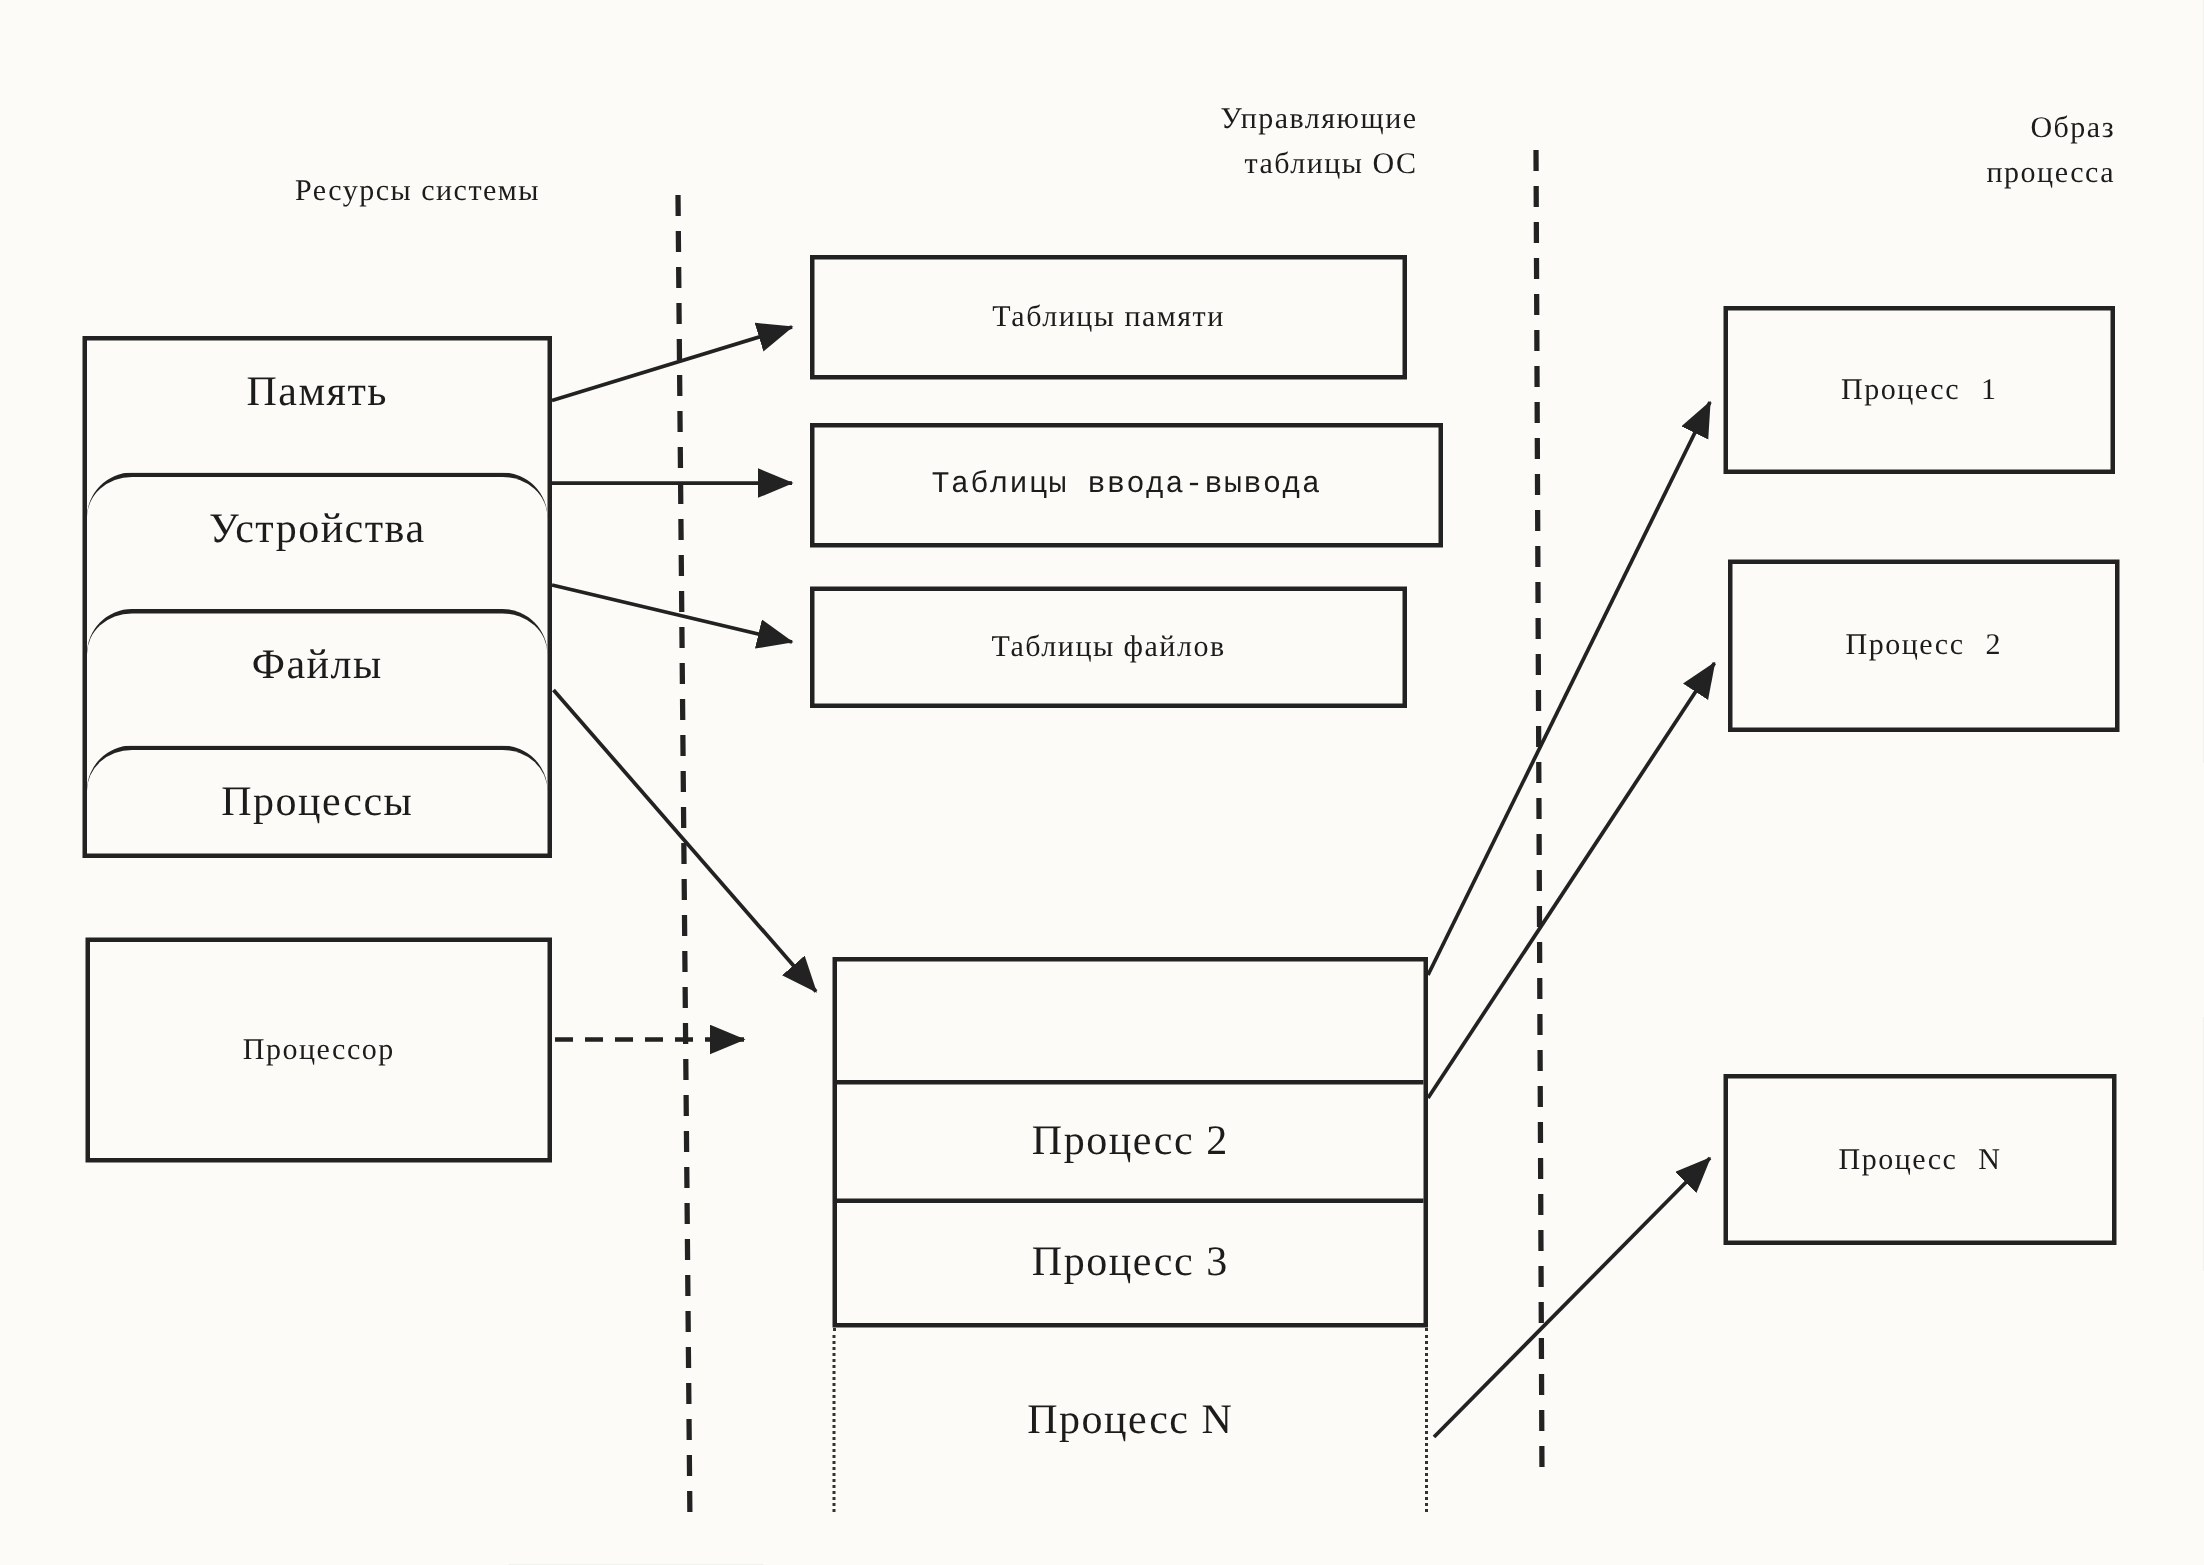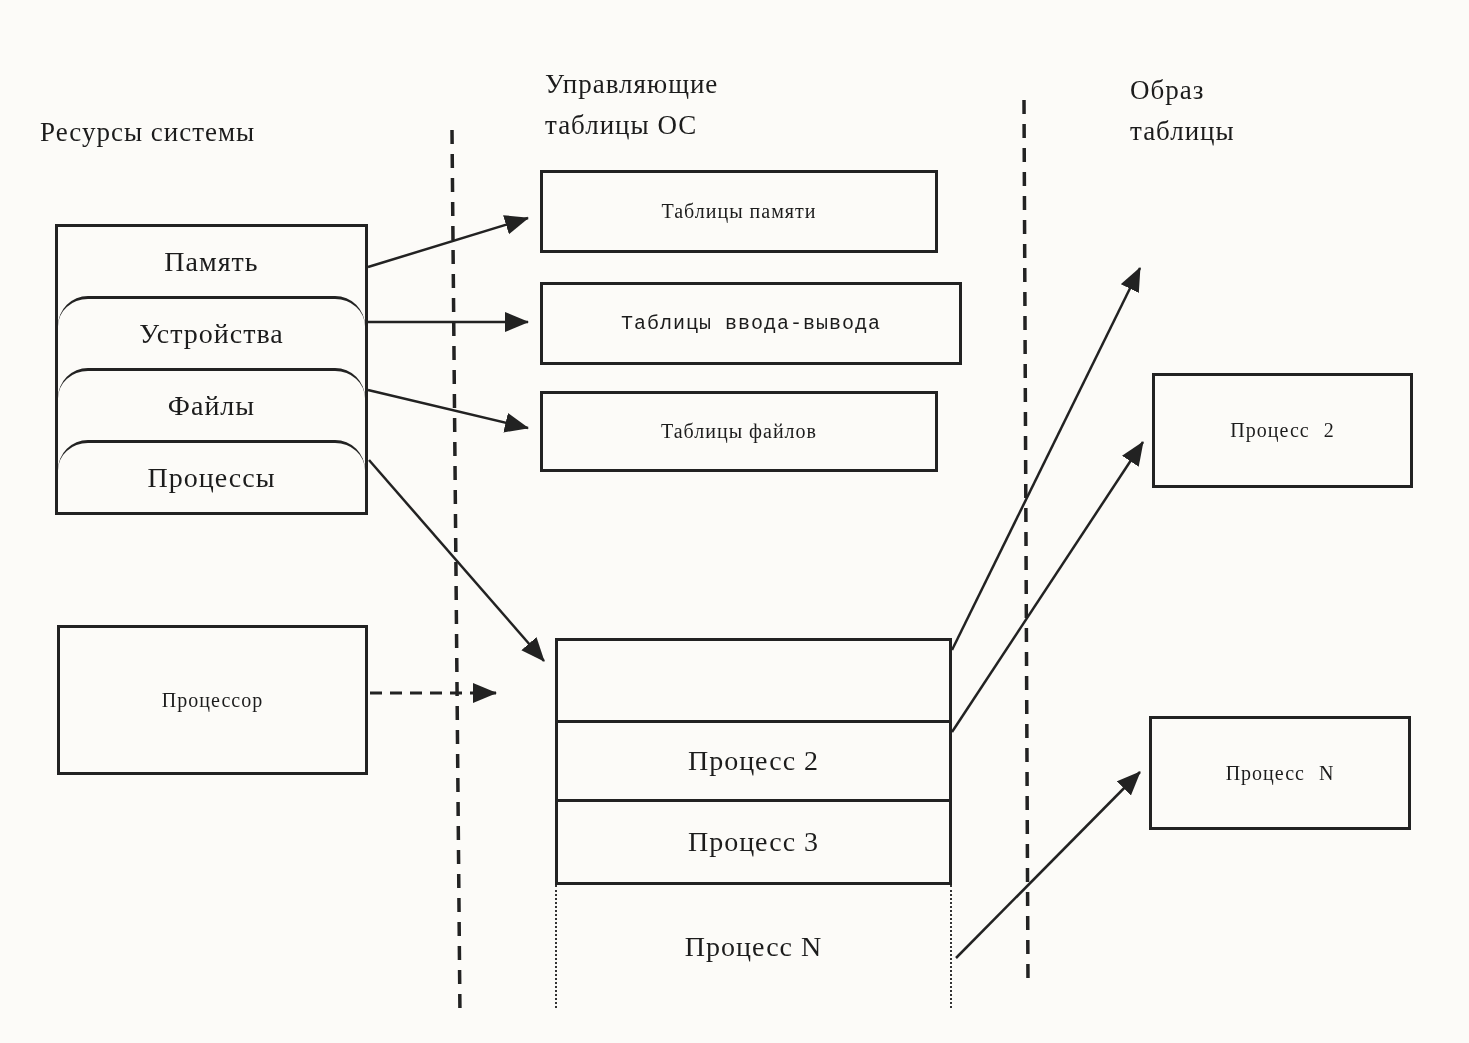--- a/index.html
+++ b/index.html
@@ -3,34 +3,34 @@
 <meta charset="utf-8">
 <style>
   html,body{margin:0;padding:0;background:#e9e9e6;}
   .canvas{
     position:relative;width:1469px;height:1043px;margin:0 auto;
     background:#fcfbf8;overflow:hidden;
     font-family:"Liberation Serif","DejaVu Serif",serif;
     color:#1c1c1c;
   }
   .hdr{
-    position:absolute;text-align:left;font-size:27px;line-height:1.5;
+    position:absolute;text-align:right;font-size:20px;line-height:1.5;
     white-space:pre-line;letter-spacing:1px;
   }
   .box{
     position:absolute;background:#fcfbf8;border:3px solid #222;
     display:flex;align-items:center;justify-content:center;
     font-size:20px;letter-spacing:1px;box-sizing:border-box;
   }
   .stack{position:absolute;background:#fcfbf8;border:3px solid #222;box-sizing:border-box;}
   .stack-row{
     height:69px;display:flex;align-items:center;justify-content:center;
     font-size:28px;letter-spacing:1px;border-radius:30px;
   }
-  .stack-row + .stack-row{border-top:3px solid #222;}
+  .stack-row + .stack-row{border-top:3px solid #222;margin-top:19px;}
   .ptable{position:absolute;box-sizing:border-box;}
   .ptable-solid{background:#fcfbf8;border:3px solid #222;box-sizing:border-box;}
   .ptable-row{
     display:flex;align-items:center;justify-content:center;
     font-size:28px;letter-spacing:1px;box-sizing:border-box;
   }
   .ptable-row + .ptable-row{border-top:3px solid #222;}
   .ptable-ghost{
     border-left:2px dotted #333;border-right:2px dotted #333;
     box-sizing:border-box;display:flex;align-items:center;justify-content:center;
@@ -65,21 +65,21 @@
 
     <line x1="952" y1="650" x2="1140" y2="268" stroke="#222" stroke-width="2.5" marker-end="url(#ah)"></line>
     <line x1="952" y1="732" x2="1143" y2="442" stroke="#222" stroke-width="2.5" marker-end="url(#ah)"></line>
     <line x1="956" y1="958" x2="1140" y2="772" stroke="#222" stroke-width="2.5" marker-end="url(#ah)"></line>
   </svg>
 
   <div class="hdr abs z2" style="left:40px;top:112px;width:320px;">Ресурсы системы</div>
   <div class="hdr abs z2" style="left:545px;top:64px;width:400px;">Управляющие
 таблицы ОС</div>
   <div class="hdr abs z2" style="left:1130px;top:70px;width:280px;">Образ
-таблицы</div>
+процесса</div>
 
   <div class="stack z2" style="left:55px;top:224px;width:313px;">
     <div class="stack-row">Память</div>
     <div class="stack-row">Устройства</div>
     <div class="stack-row">Файлы</div>
     <div class="stack-row">Процессы</div>
   </div>
 
   <div class="box z2" style="left:57px;top:625px;width:311px;height:150px;">Процессор</div>
 
@@ -89,16 +89,17 @@
 
   <div class="ptable z2" style="left:555px;top:638px;width:397px;">
     <div class="ptable-solid" style="width:397px;">
       <div class="ptable-row" style="height:79px;"></div>
       <div class="ptable-row" style="height:79px;">Процесс 2</div>
       <div class="ptable-row" style="height:83px;text-align:right;">Процесс 3</div>
     </div>
     <div class="ptable-ghost" style="width:397px;height:123px;">Процесс N</div>
   </div>
 
+  <div class="box img-box z2" style="left:1149px;top:204px;width:261px;height:112px;">Процесс 1</div>
   <div class="box img-box z2" style="left:1152px;top:373px;width:261px;height:115px;">Процесс 2</div>
   <div class="box img-box z2" style="left:1149px;top:716px;width:262px;height:114px;">Процесс N</div>
 
 </div>
 
 </body></html>

